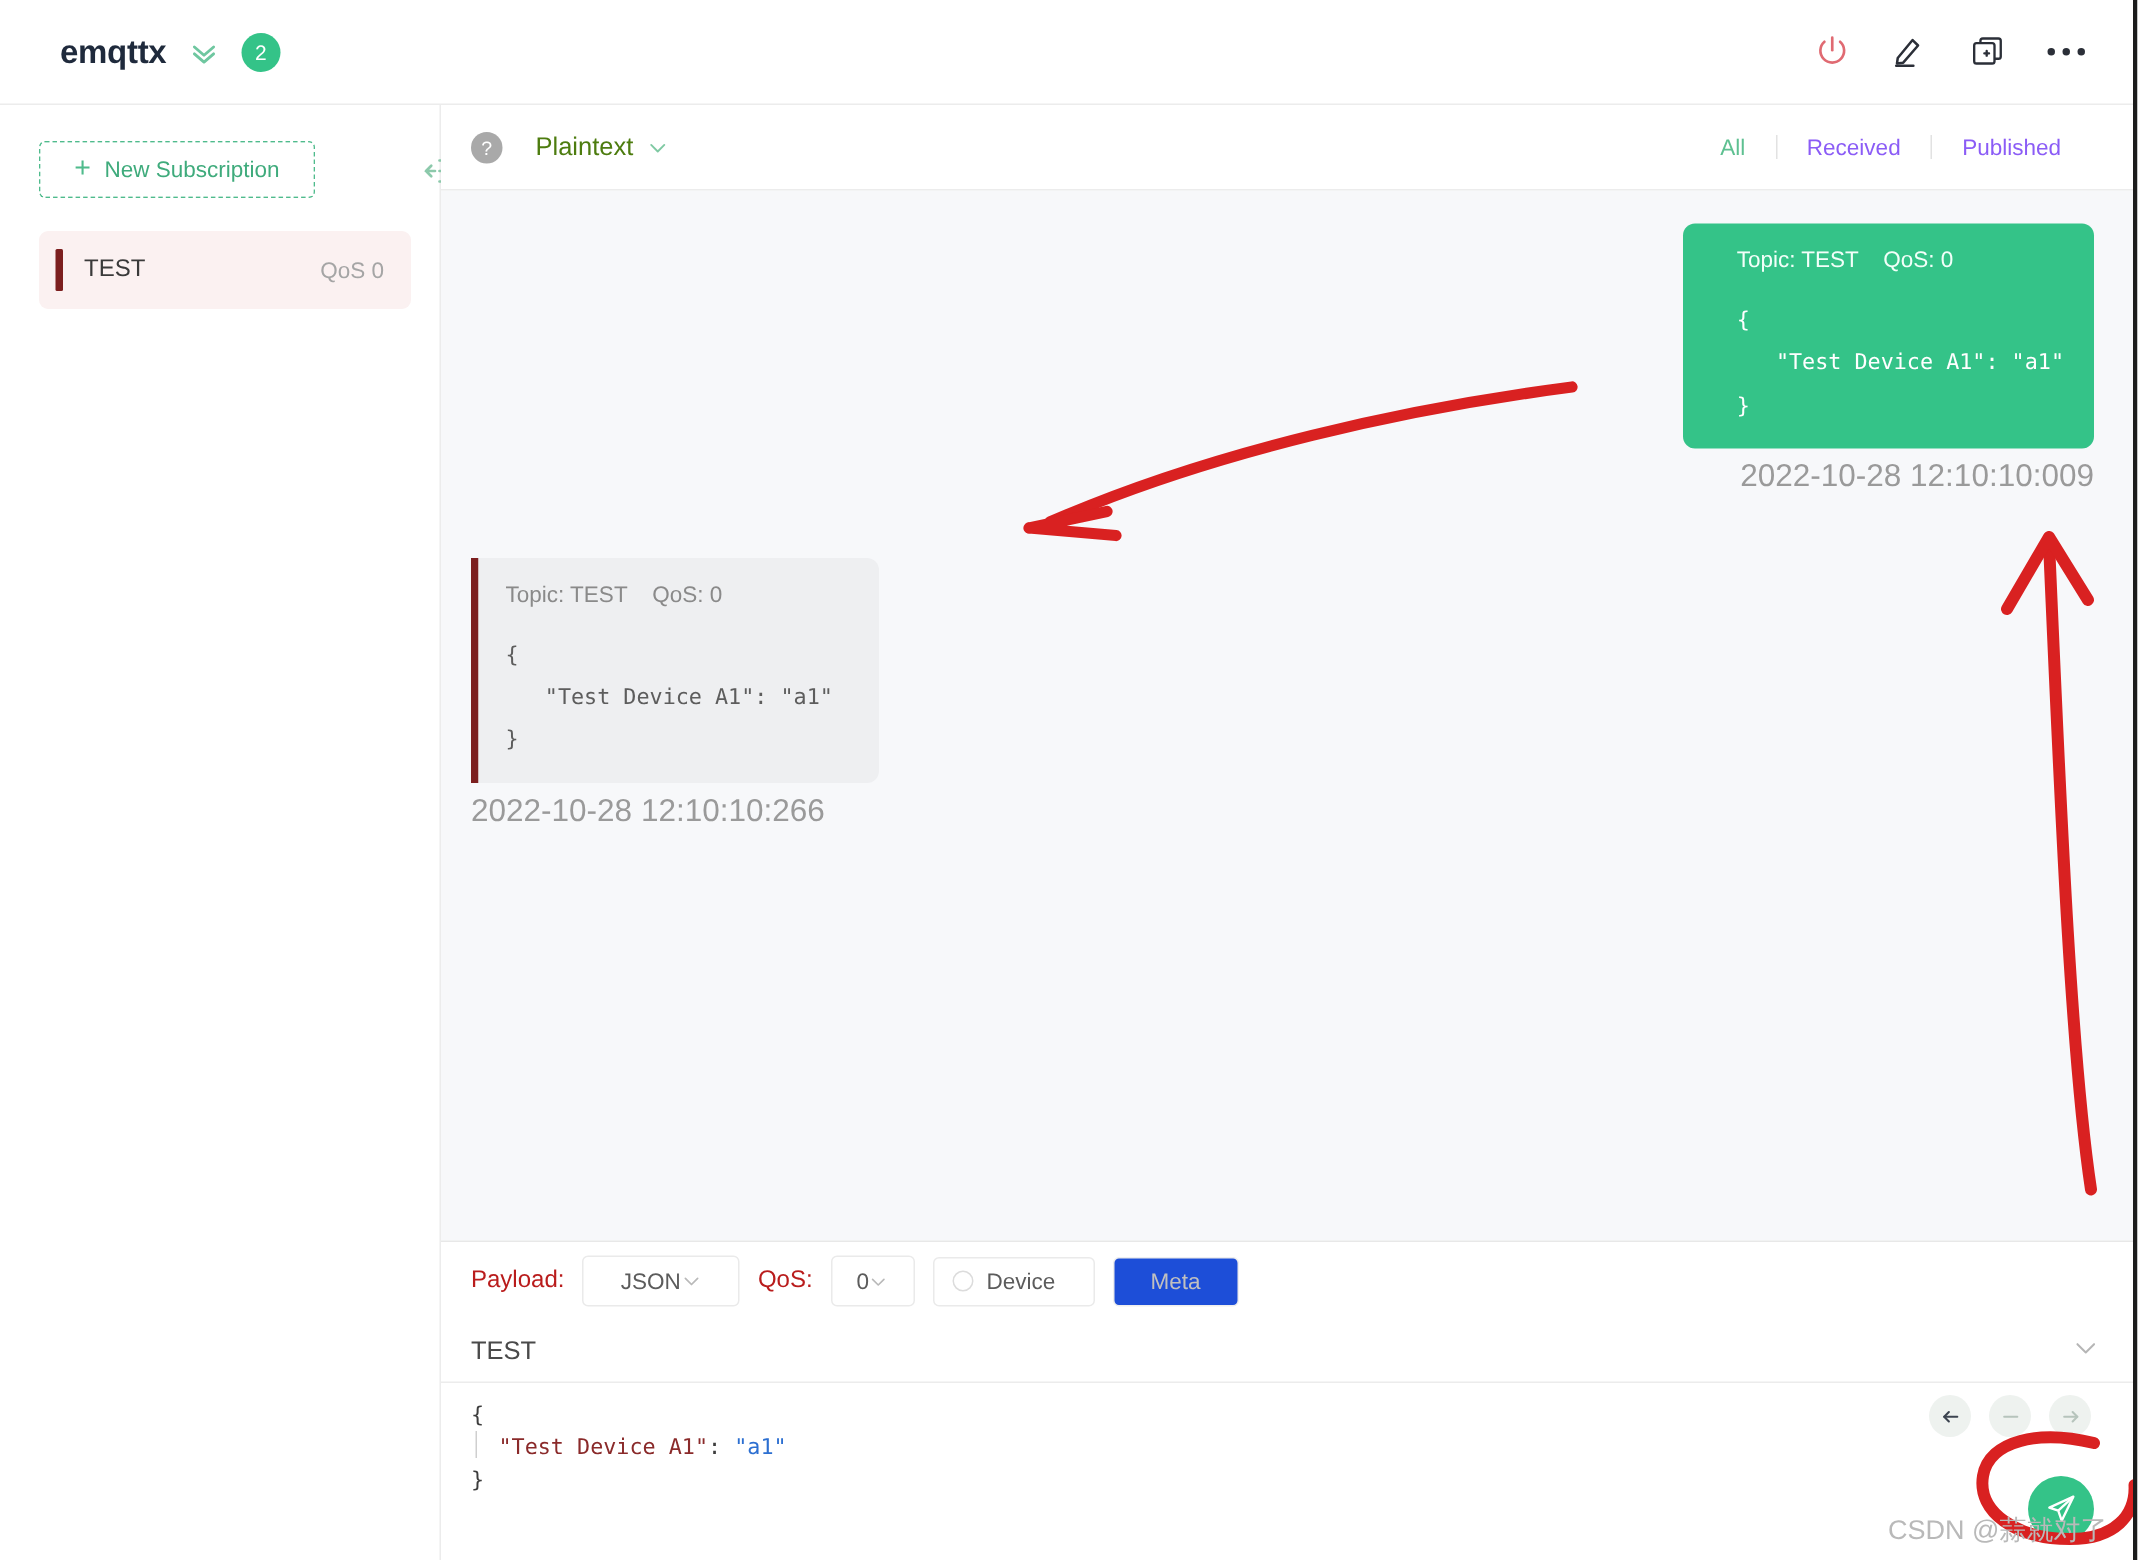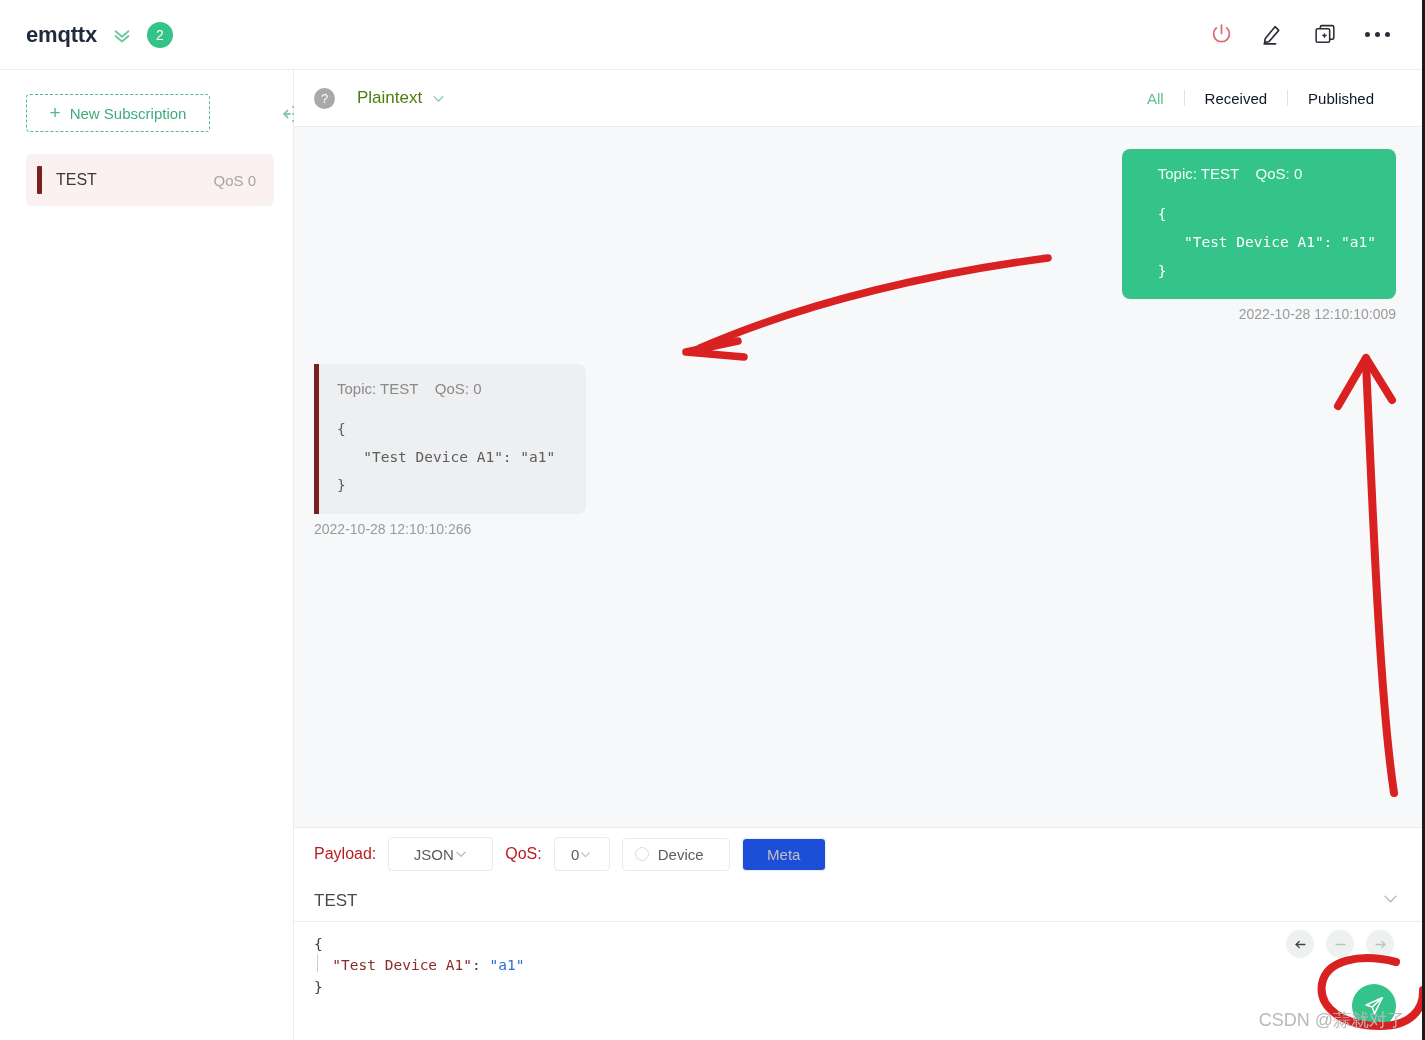--- a/index.html
+++ b/index.html
@@ -27,21 +27,21 @@
     left: 0; top: 0;
     width: 1422px; height: 70px;
     background: #ffffff;
     border-bottom: 1px solid #ececec;
     display: flex;
     align-items: center;
   }
   .topbar-left {
     display: flex;
     align-items: center;
-    padding-left: 26px;
+    padding-left: 40px;
     gap: 14px;
   }
   .conn-name {
     font-size: 22px;
     font-weight: bold;
     color: #1f2a3c;
     letter-spacing: -0.2px;
   }
   .chev-double {
     width: 22px; height: 22px;
@@ -189,21 +189,21 @@
     cursor: pointer;
   }
   .filters {
     margin-left: auto;
     display: flex;
     align-items: center;
     font-size: 15px;
   }
   .filter-tab {
     padding: 0 20px;
-    color: #0f172a;
+    color: #8b5cf6;
     cursor: pointer;
     line-height: 1;
   }
   .filter-tab.active { color: #5ec091; }
   .filter-div {
     width: 1px; height: 16px;
     background: #e2e2e2;
   }
 
   .msg-body {
@@ -246,21 +246,21 @@
   .bubble.in  .bubble-meta { color: #8a8a8a; }
   .bubble-payload {
     font-family: "DejaVu Sans Mono", "Liberation Mono", monospace;
     font-size: 14.5px;
     line-height: 1.95;
     white-space: pre;
   }
   .bubble.out .bubble-payload { color: #ffffff; }
   .bubble.in  .bubble-payload { color: #5d5d5d; }
   .timestamp {
-    font-size: 14px;
+    font-size: 21px;
     color: #9a9a9a;
     margin-top: 7px;
   }
 
   
   .publish {
     flex: 0 0 auto;
     background: #ffffff;
     border-top: 1px solid #e8e8e8;
   }

